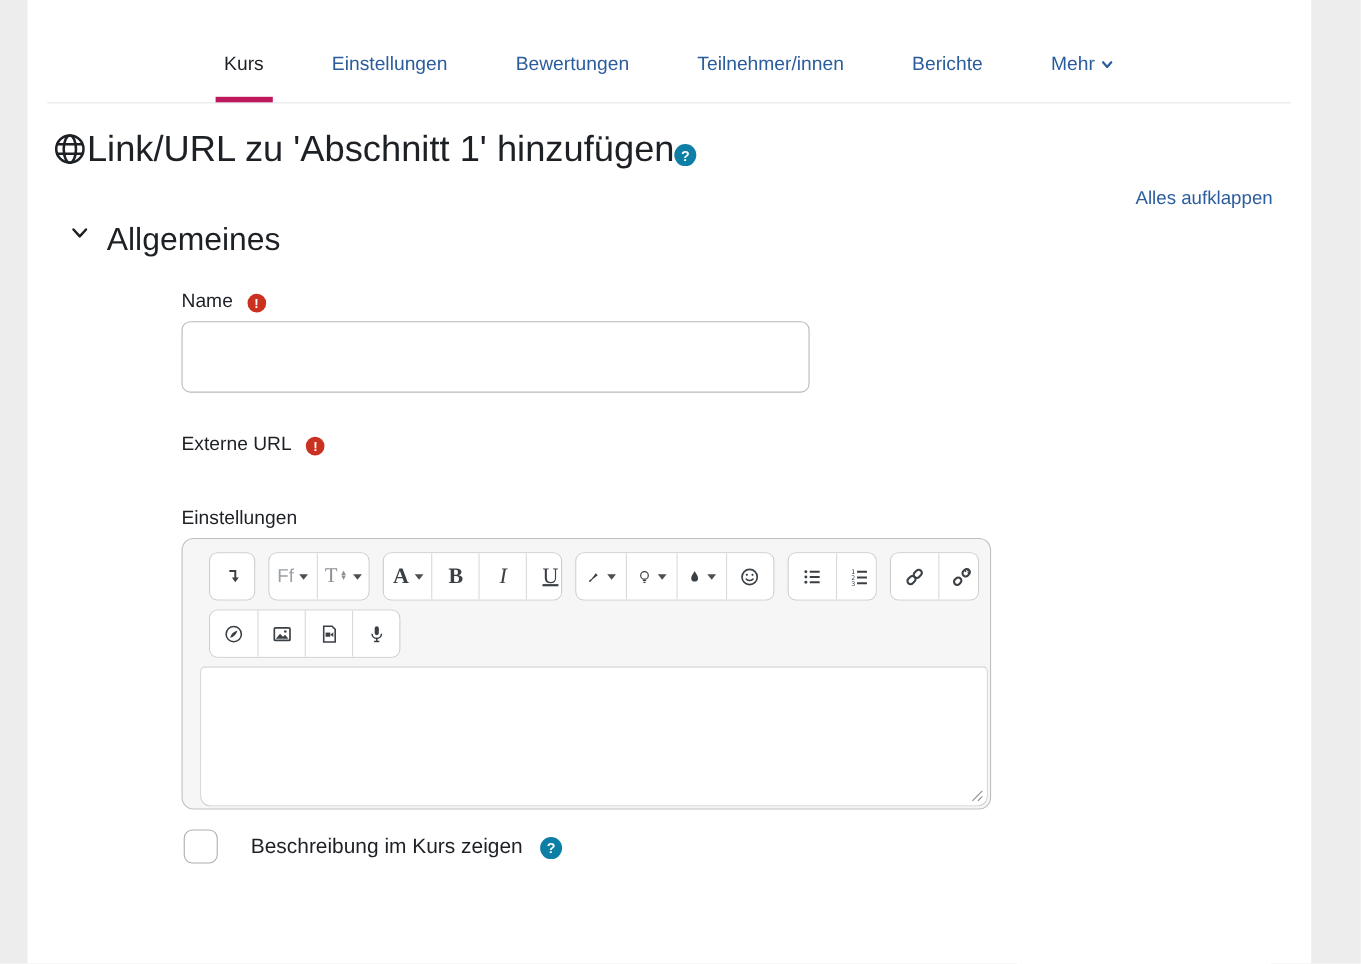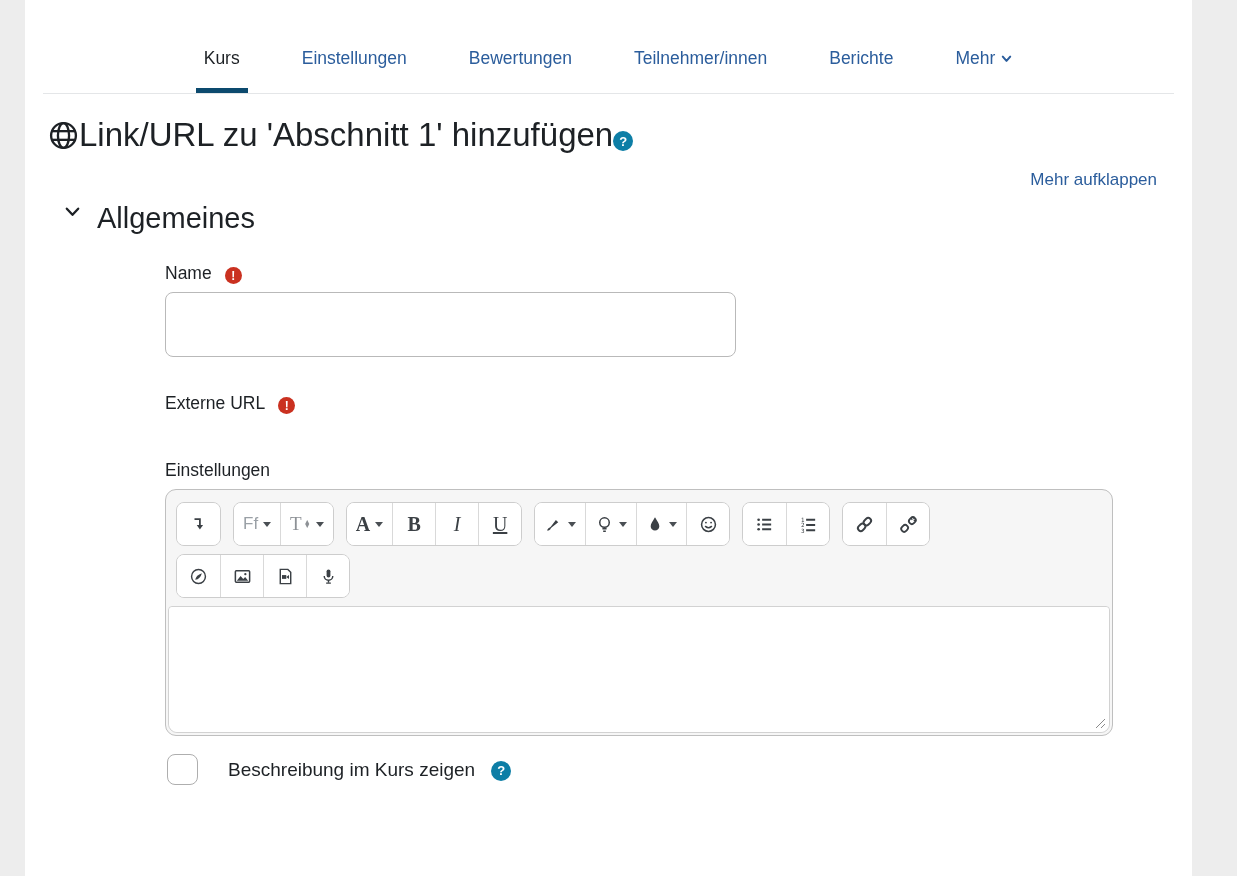--- a/index.html
+++ b/index.html
@@ -27,21 +27,21 @@
     font-size: 17.5px;
   }
   .tab {
     color: #2b5d9c;
     padding: 0 8px 24px 8px;
     cursor: pointer;
     white-space: nowrap;
   }
   .tab.active {
     color: #1d2125;
-    border-bottom: 5px solid #0c4a6e;
+    border-bottom: 5px solid #be185d;
     padding-bottom: 19px;
   }
   .tab .caret-svg { margin-left: 5px; }
   .nav-divider {
     border: none;
     border-top: 1px solid #e4e6e8;
     margin: 0 18px;
   }
 
   
@@ -135,25 +135,26 @@
     color: #1d2125;
     font-family: "Liberation Sans", sans-serif;
     cursor: pointer;
     white-space: nowrap;
   }
   .spacer-36 { height: 36px; }
   .spacer-38 { height: 38px; }
 
   
   .editor {
-    width: 948px;
+    width: 736px;
     margin-top: 6px;
     border: 1px solid #bfbfbf;
     border-radius: 11px;
     background: #f6f6f6;
+    padding-left: 14px;
   }
   .toolbar { padding: 12px 10px 0 10px; }
   .tb-row { display: flex; gap: 12px; margin-bottom: 8px; }
   .tb-group {
     display: inline-flex;
     background: #fff;
     border: 1px solid #cdcdcd;
     border-radius: 8px;
     overflow: hidden;
   }
@@ -257,21 +258,21 @@
         <ellipse cx="10" cy="10" rx="3.6" ry="8"></ellipse>
         <line x1="2.4" y1="7.2" x2="17.6" y2="7.2"></line>
         <line x1="2.4" y1="12.8" x2="17.6" y2="12.8"></line>
       </g>
     </svg>
     <h1 class="page-title">Link/URL zu 'Abschnitt 1' hinzufügen</h1>
     <span class="help-badge">?</span>
   </div>
 
   <div class="expand-row">
-    <a class="expand-link">Mehr aufklappen</a>
+    <a class="expand-link">Alles aufklappen</a>
   </div>
 
   <div class="section-heading">
     <svg width="19" height="19" viewBox="0 0 20 20">
       <polyline points="4,7 10,13.5 16,7" fill="none" stroke="#1d2125" stroke-width="2.4" stroke-linecap="round" stroke-linejoin="round"></polyline>
     </svg>
     <h2>Allgemeines</h2>
   </div>
 
   <div class="form">

